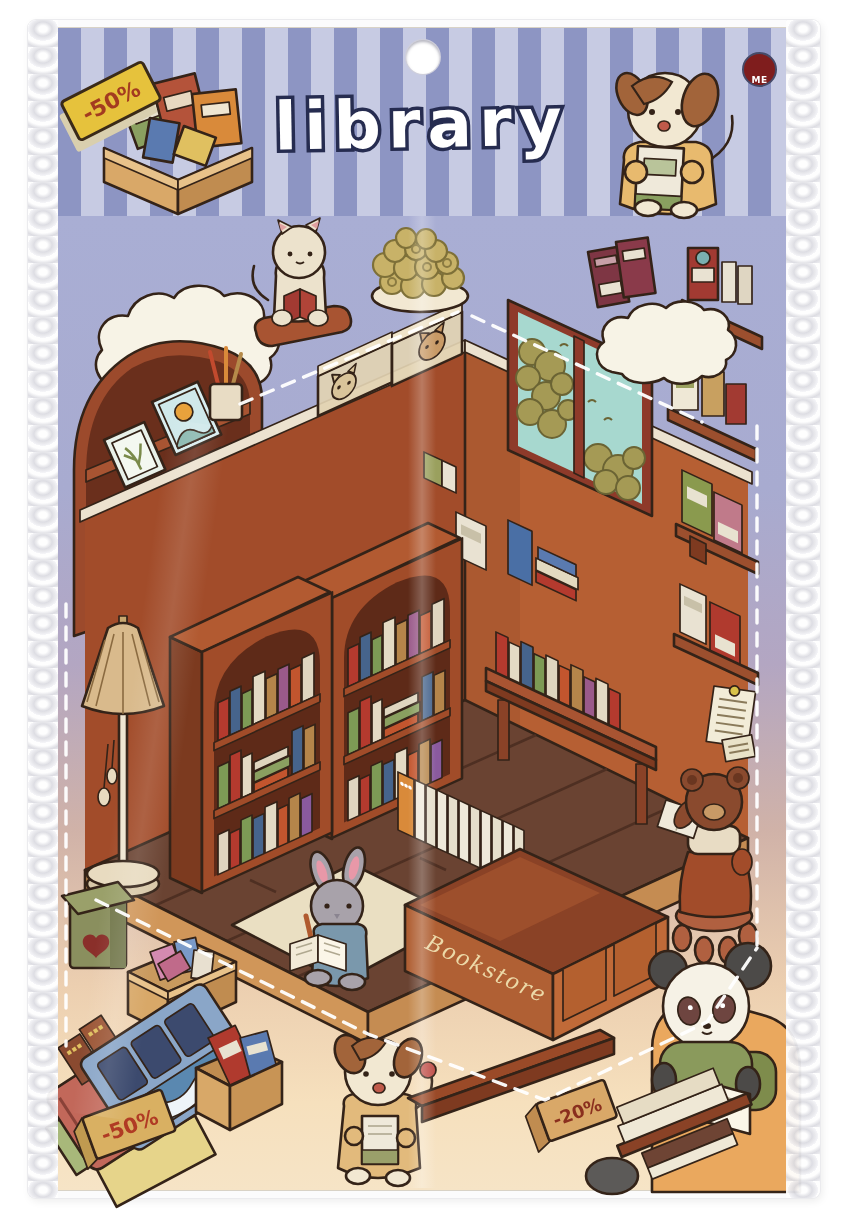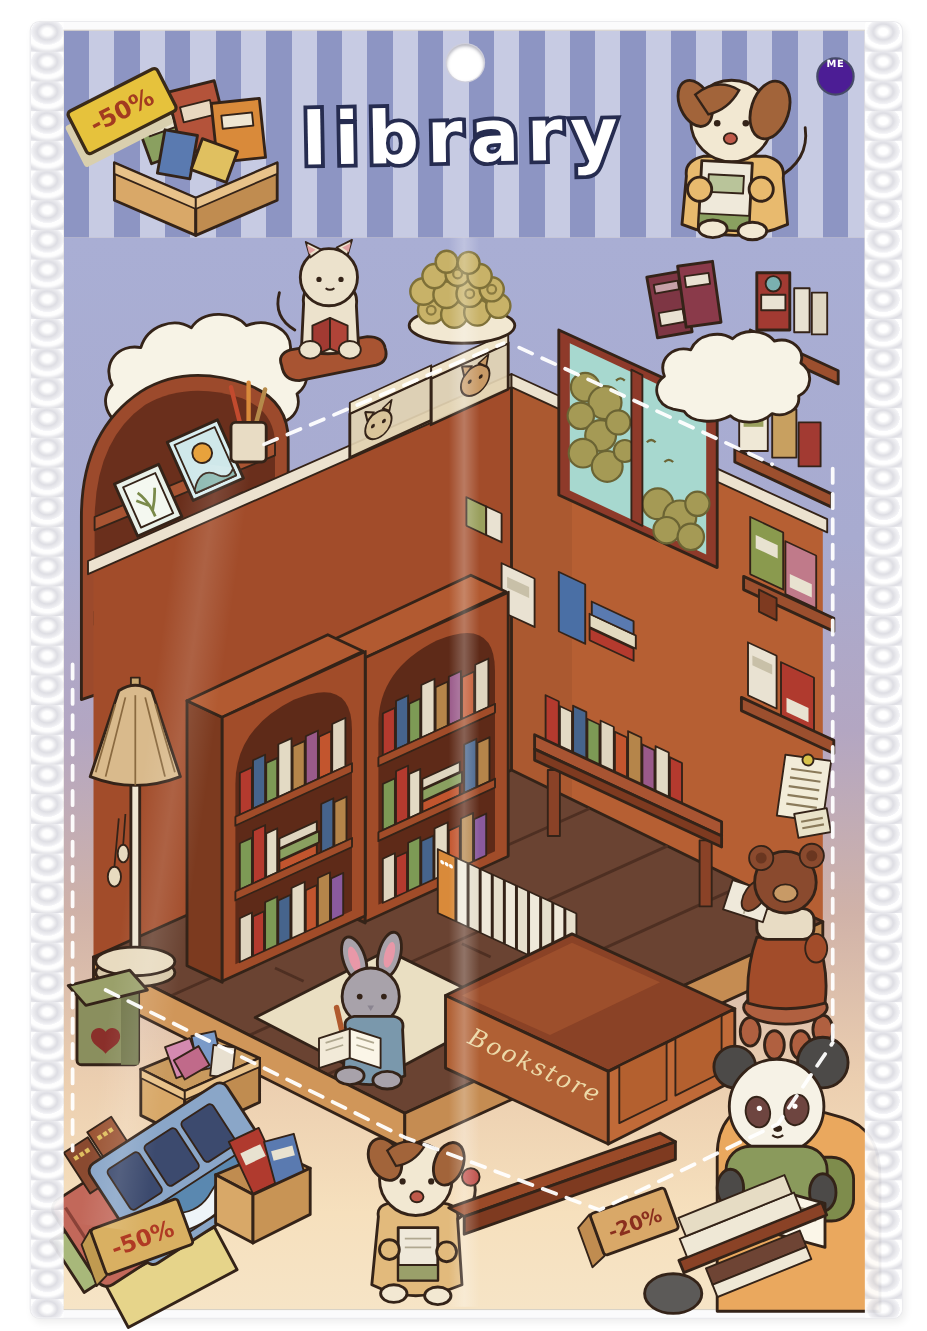--- a/index.html
+++ b/index.html
@@ -20,22 +20,22 @@
         background:linear-gradient(180deg,#a9aed4 0%,#a8abd0 28%,#b3a6c2 46%,#d0b2a8 63%,#eccfb0 79%,#f6e0bd 91%,#f6e4c6 100%);}
   .art{position:absolute;left:0;top:0;width:843px;height:1210px;pointer-events:none;}
   .title{position:absolute;left:0;top:86px;width:843px;text-align:center;
          font-size:66px;font-weight:800;letter-spacing:7px;color:#ffffff;
          -webkit-text-stroke:7px #262c50;paint-order:stroke fill;transform:rotate(-1deg);}
   .tag-top{position:absolute;left:64px;top:78px;width:88px;height:40px;background:#e6c23c;
            border:3px solid #3a2a18;border-radius:5px;transform:rotate(-27deg);
            display:flex;align-items:center;justify-content:center;
            font-size:22px;font-weight:700;color:#a33b20;box-shadow:-8px 10px 0 -2px #d9cfae;}
   .logo{position:absolute;left:742px;top:52px;width:31px;height:31px;border-radius:50%;
-        background:#4c1d95;border:2px solid #464a68;color:#fff;font-size:9px;font-weight:700;
-        display:flex;align-items:flex-start;justify-content:center;letter-spacing:.5px;}
+        background:#7f1d1d;border:2px solid #464a68;color:#fff;font-size:9px;font-weight:700;
+        display:flex;align-items:flex-end;justify-content:center;letter-spacing:.5px;}
   .hole{position:absolute;left:406px;top:40px;width:34px;height:34px;border-radius:50%;background:#ffffff;
         box-shadow:inset 0 2px 3px rgba(40,40,70,.35),0 0 0 1px #cfcfdb;}
   .sheen1{position:absolute;left:408px;top:216px;width:28px;height:972px;
           background:linear-gradient(90deg,rgba(255,255,255,0),rgba(255,255,255,.26),rgba(255,255,255,0));}
   .sheen2{position:absolute;left:120px;top:420px;width:60px;height:700px;transform:rotate(8deg);
           background:linear-gradient(90deg,rgba(255,255,255,0),rgba(255,255,255,.12),rgba(255,255,255,0));}
   svg text{font-family:"DejaVu Sans",sans-serif;}
   .cursive{font-family:"DejaVu Serif",serif;font-style:italic;}
   .o{stroke:#342318;stroke-width:2.6;stroke-linejoin:round;stroke-linecap:round;}
   .o2{stroke:#342318;stroke-width:1.7;stroke-linejoin:round;stroke-linecap:round;}

